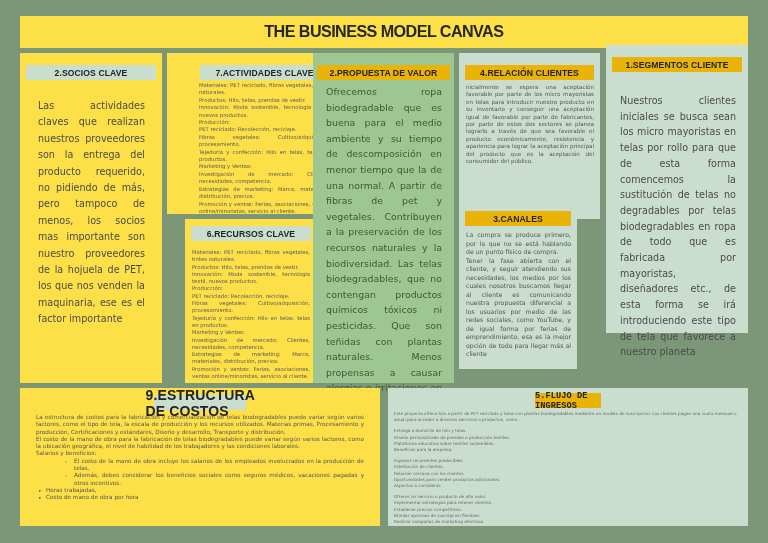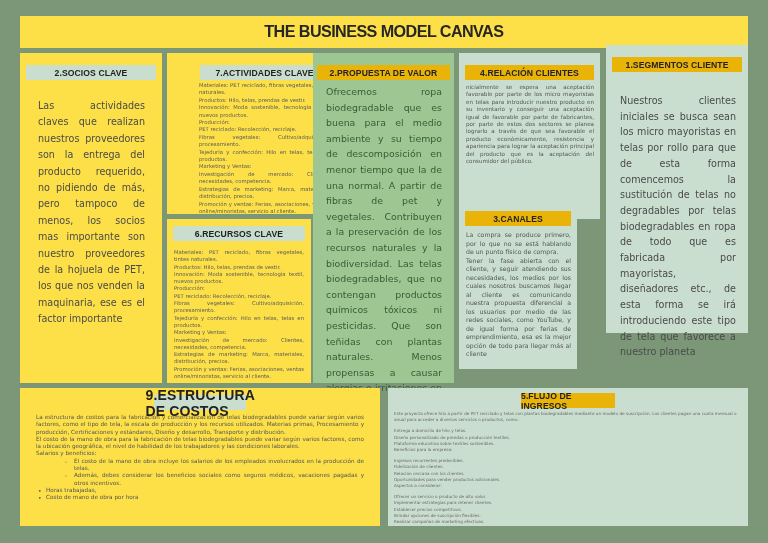--- a/index.html
+++ b/index.html
@@ -50,21 +50,21 @@
     <p>PET reciclado: Recolección, reciclaje.</p>
     <p>Fibras vegetales: Cultivo/adquisición, procesamiento.</p>
     <p>Tejeduría y confección: Hilo en telas, telas en productos.</p>
     <p>Marketing y Ventas:</p>
     <p>Investigación de mercado: Clientes, necesidades, competencia.</p>
     <p>Estrategias de marketing: Marca, materiales, distribución, precios.</p>
     <p>Promoción y ventas: Ferias, asociaciones, ventas online/minoristas, servicio al cliente.</p>
   </div>
 </div>
 
-<div class="box cream" style="left:167px; top:219px; width:144px; height:164px;">
+<div class="box cream" style="left:185px; top:219px; width:132px; height:164px;">
   <div class="label mint-lbl" style="margin-top:7px;">6.RECURSOS CLAVE</div>
   <div class="small" style="margin:8px 7px 0 7px; line-height:7.3px;">
     <p>Materiales: PET reciclado, fibras vegetales, tintes naturales.</p>
     <p>Productos: Hilo, telas, prendas de vestir.</p>
     <p>Innovación: Moda sostenible, tecnología textil, nuevos productos.</p>
     <p>Producción:</p>
     <p>PET reciclado: Recolección, reciclaje.</p>
     <p>Fibras vegetales: Cultivo/adquisición, procesamiento.</p>
     <p>Tejeduría y confección: Hilo en telas, telas en productos.</p>
     <p>Marketing y Ventas:</p>
@@ -109,21 +109,21 @@
       <li class="sub">El costo de la mano de obra incluye los salarios de los empleados involucrados en la producción de telas.</li>
       <li class="sub">Además, debes considerar los beneficios sociales como seguros médicos, vacaciones pagadas y otros incentivos.</li>
       <li>Horas trabajadas,</li>
       <li>Costo de mano de obra por hora</li>
     </ul>
   </div>
 </div>
 
 <div class="box mint" style="left:388px; top:388px; width:360px; height:138px;">
   <div style="display:flex; justify-content:center;">
-    <div class="label cream-lbl" style="margin-top:5px; width:94px;">5.FLUJO DE INGRESOS</div>
+    <div class="label cream-lbl" style="margin-top:5px; width:66px;font-family:Liberation Mono, monospace;">5.FLUJO DE INGRESOS</div>
   </div>
   <div class="tiny" style="margin:3px 10px 0 6px;">
     <p>Este proyecta ofrece hilo a partir de PET reciclado y telas con plantas biodegradables mediante un modelo de suscripción. Los clientes pagan una cuota mensual o anual para acceder a diversos servicios o productos, como:</p>
     <div class="gap"></div>
     <p>Entrega a domicilio de hilo y telas.</p>
     <p>Diseño personalizado de prendas o producción textiles.</p>
     <p>Plataforma educativa sobre textiles sostenibles.</p>
     <p>Beneficios para la empresa:</p>
     <div class="gap"></div>
     <p>Ingresos recurrentes predecibles.</p>

